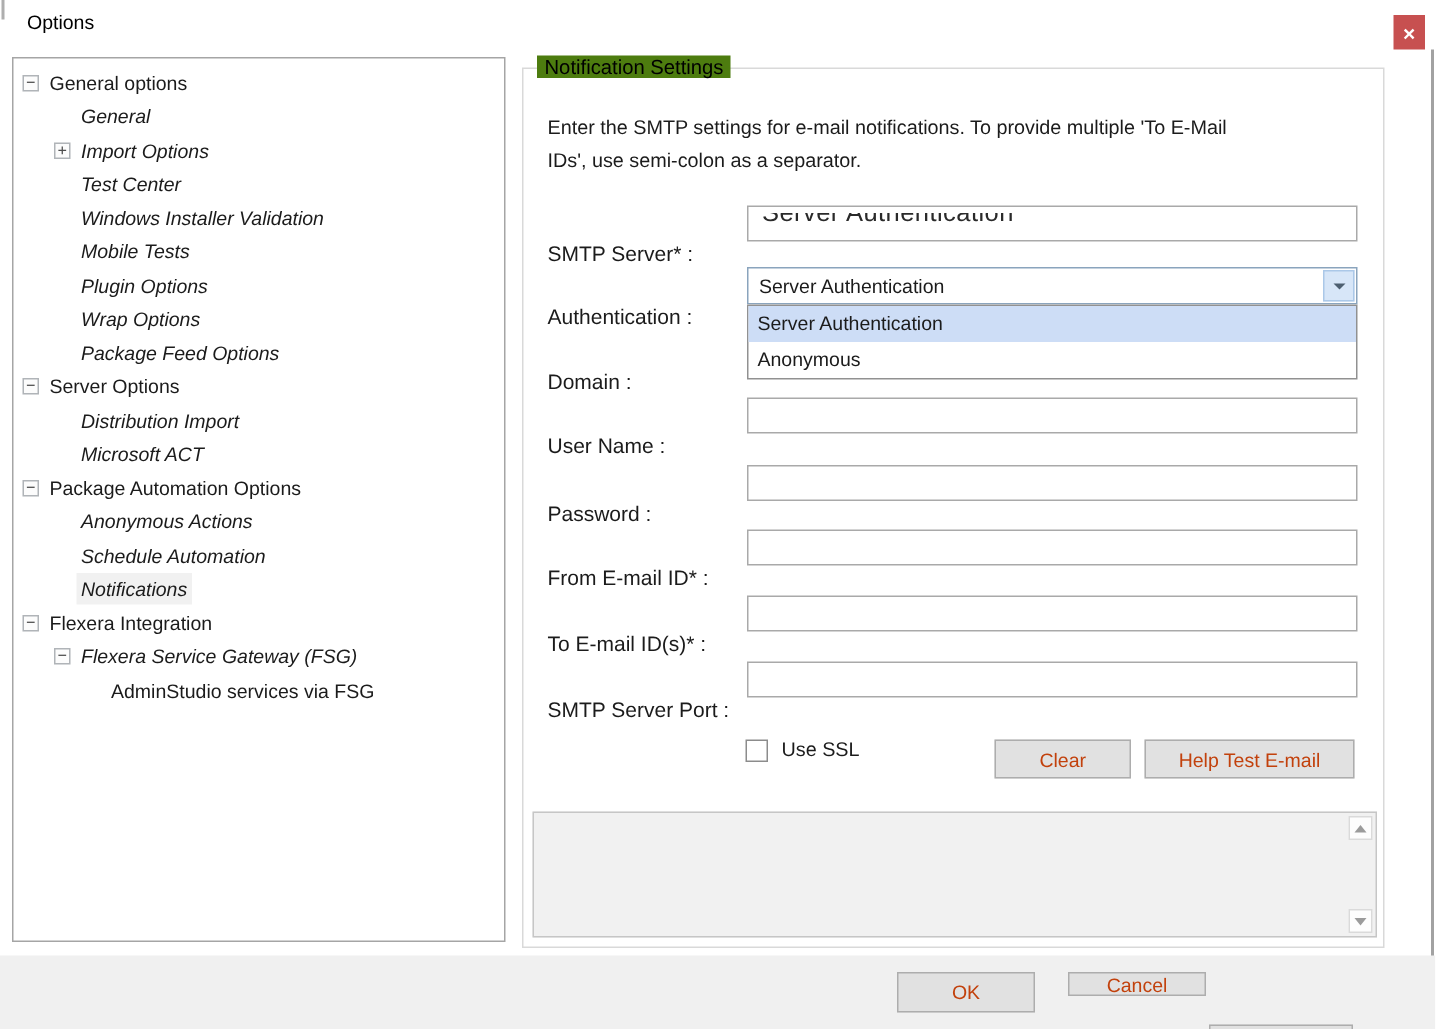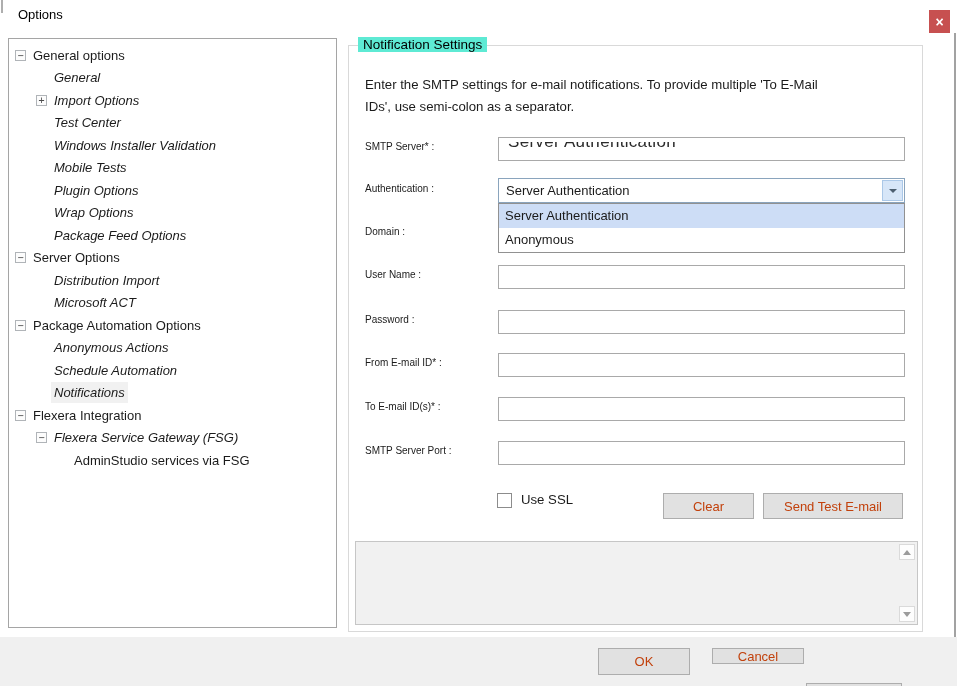--- a/index.html
+++ b/index.html
@@ -45,27 +45,27 @@
   }
   .tree-label { font-size: 13px; }
   .tree-row.selected .tree-label { background: #f1f1f1; box-shadow: 0 0 0 3px #f1f1f1; }
 
   
   .groupbox {
     position: absolute; left: 348px; top: 45px; width: 575px; height: 587px;
     border: 1px solid #d9d9d9;
   }
   .groupbox-legend {
-    position: absolute; left: 358px; top: 37px; background: #5eead4;
+    position: absolute; left: 358px; top: 37px; background: #4d7c0f;
     padding: 0 5px; font-size: 13.5px; color: #000;
   }
   .description { position: absolute; left: 365px; top: 74px; line-height: 21.5px; font-size: 13.2px; }
   .description span { display: block; white-space: nowrap; }
 
-  .field-label { position: absolute; left: 365px; font-size: 10px; white-space: nowrap; }
+  .field-label { position: absolute; left: 365px; font-size: 14px; white-space: nowrap; margin-top: 20px; }
 
   .text-input {
     position: absolute; left: 498px; width: 407px; height: 24px;
     border: 1px solid #a9a9a9; background: #ffffff; font-family: "Liberation Sans", sans-serif;
     font-size: 13px; padding: 0 7px; color: #1b1b1b; outline: none;
   }
   
   .artifact-clip { position: absolute; left: 9px; top: 4px; height: 8px; overflow: hidden; }
   .artifact-clip span {
     display: block; font-size: 17px; line-height: 17px; margin-top: -9px;
@@ -253,21 +253,21 @@
 
   <div class="field-label" style="top:401px;">To E-mail ID(s)* :</div>
   <input class="text-input" style="top: 397px;">
 
   <div class="field-label" style="top:445px;">SMTP Server Port :</div>
   <input class="text-input" style="top: 441px;">
 
   <div class="checkbox"></div>
   <div class="checkbox-label">Use SSL</div>
   <button class="push-btn" style="left:663px; top:493px; width:91px; height:26px;">Clear</button>
-  <button class="push-btn" style="left:763px; top:493px; width:140px; height:26px;">Send Test E-mail</button>
+  <button class="push-btn" style="left:763px; top:493px; width:140px; height:26px;">Help Test E-mail</button>
 
   <div class="msgbox">
     <span></span>
     <div class="scroll-btn up">
       <div class="tri-up"></div>
     </div>
     <div class="scroll-btn down">
       <div class="tri-down"></div>
     </div>
   </div>

